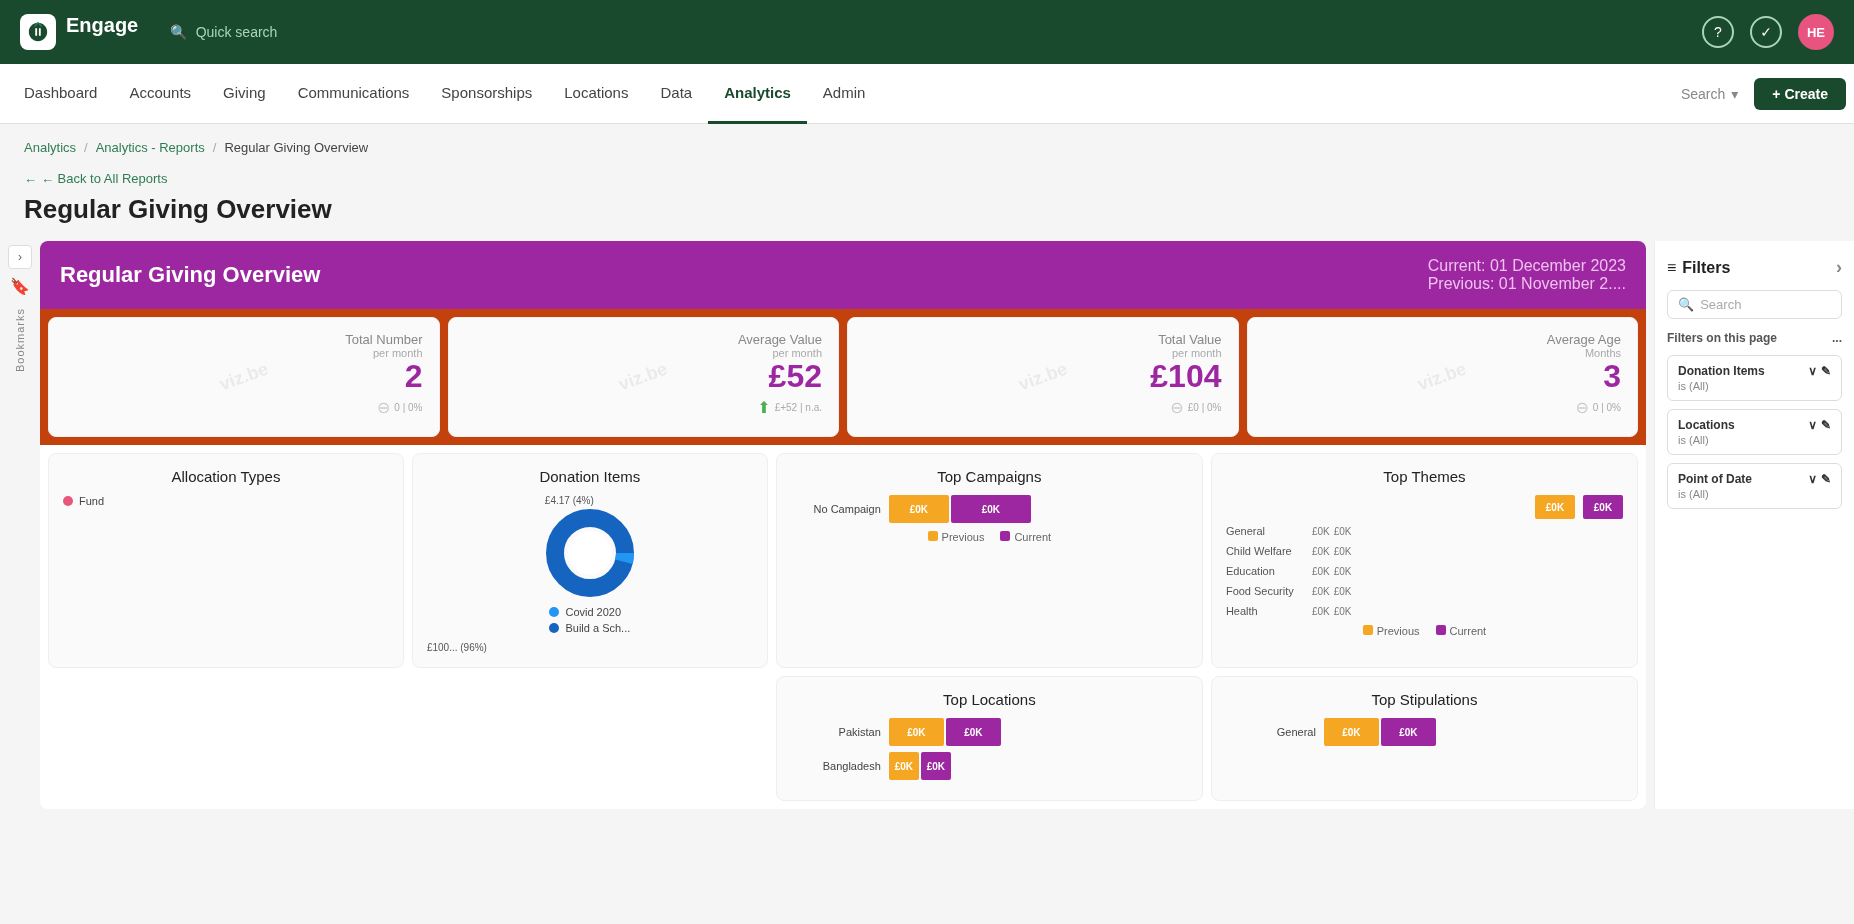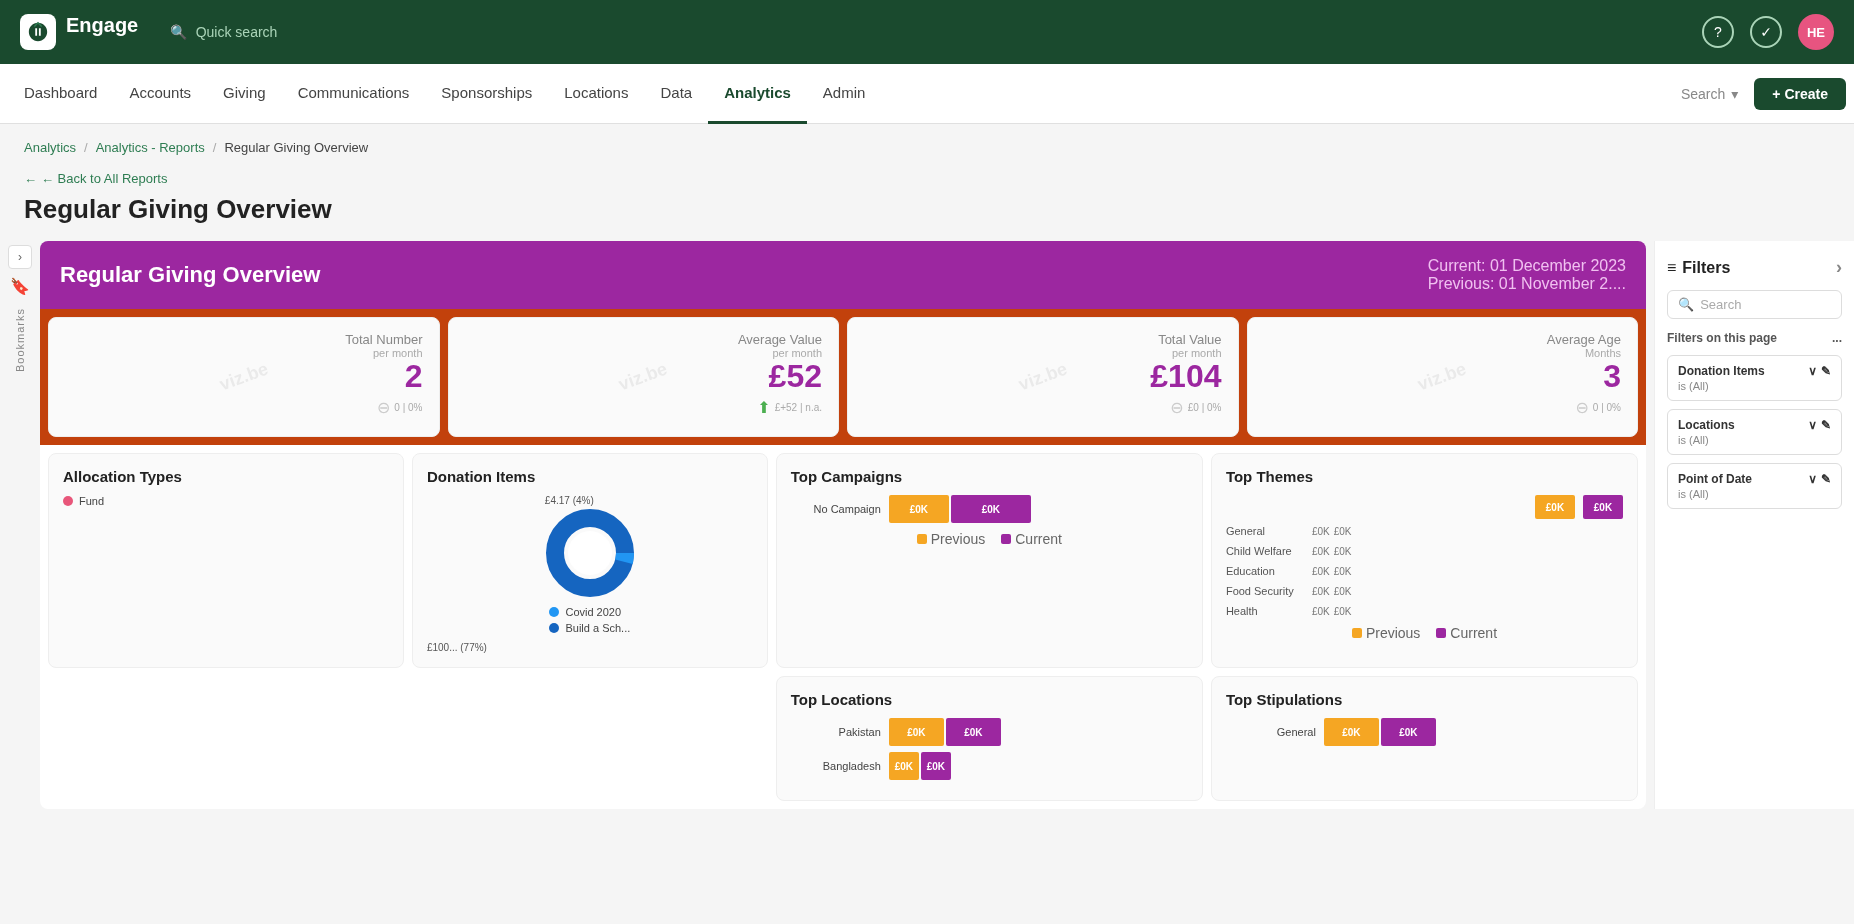--- a/index.html
+++ b/index.html
@@ -224,23 +224,23 @@
       text-align: right;
     }
     .chart-card {
       background: #fafafa;
       border: 1px solid #eee;
       border-radius: 8px;
       padding: 14px;
     }
     .chart-title {
       font-size: 15px;
-      font-weight: 700;
+      font-weight: 400;
       color: #222;
-      text-align: left;
+      text-align: center;
       margin-bottom: 10px;
     }
     .legend-item {
       display: flex;
       align-items: center;
       gap: 6px;
       font-size: 11px;
       color: #444;
       margin-bottom: 4px;
     }
@@ -277,21 +277,21 @@
       font-size: 10px;
       color: white;
       font-weight: 600;
       min-width: 30px;
     }
     .bar-orange { background: #f5a623; }
     .bar-purple { background: #9c27a0; }
     .chart-legend {
       display: flex;
       gap: 16px;
-      font-size: 14px;
+      font-size: 11px;
       color: #666;
       justify-content: center;
       margin-top: 8px;
     }
     .legend-square {
       width: 10px; height: 10px;
       display: inline-block;
       margin-right: 4px;
       border-radius: 2px;
     }
@@ -567,21 +567,21 @@
               <div>
                 <div class="legend-item">
                   <div class="legend-dot" style="background:#2196f3;"></div>
                   <span>Covid 2020</span>
                 </div>
                 <div class="legend-item">
                   <div class="legend-dot" style="background:#1565c0;"></div>
                   <span>Build a Sch...</span>
                 </div>
               </div>
-              <div style="font-size:10px; color:#555; text-align:left; width:100%;">£100... (77%)</div>
+              <div style="font-size:10px; color:#555; text-align:left; width:100%;">£100... (96%)</div>
             </div>
           </div>
 
           <div class="chart-card">
             <div class="chart-title">Top Campaigns</div>
             <div style="margin-top:8px;">
               <div class="bar-row">
                 <div class="bar-label">No Campaign</div>
                 <div class="bar-group">
                   <div class="bar-segment bar-orange" style="width:60px;">£0K</div>

